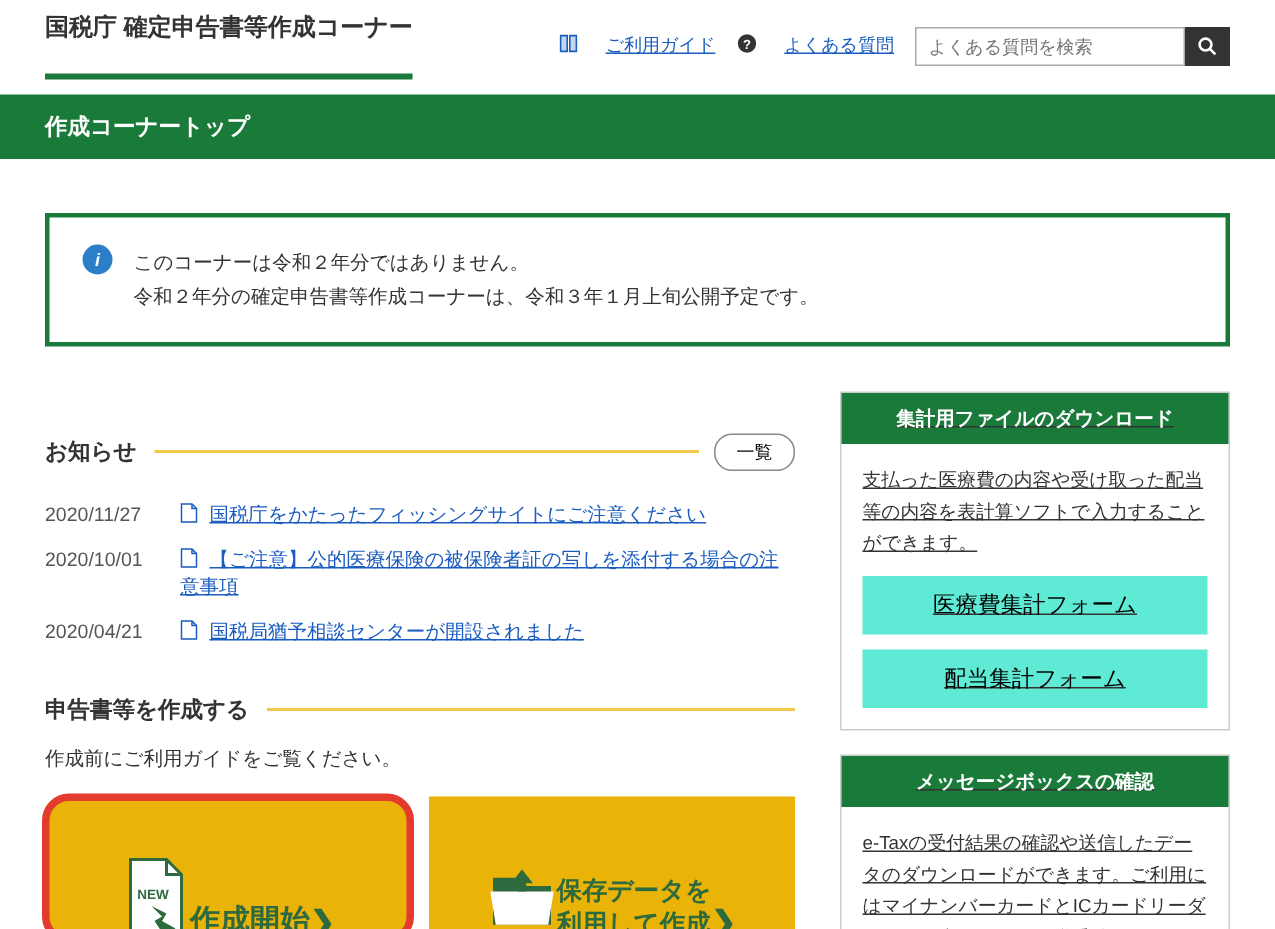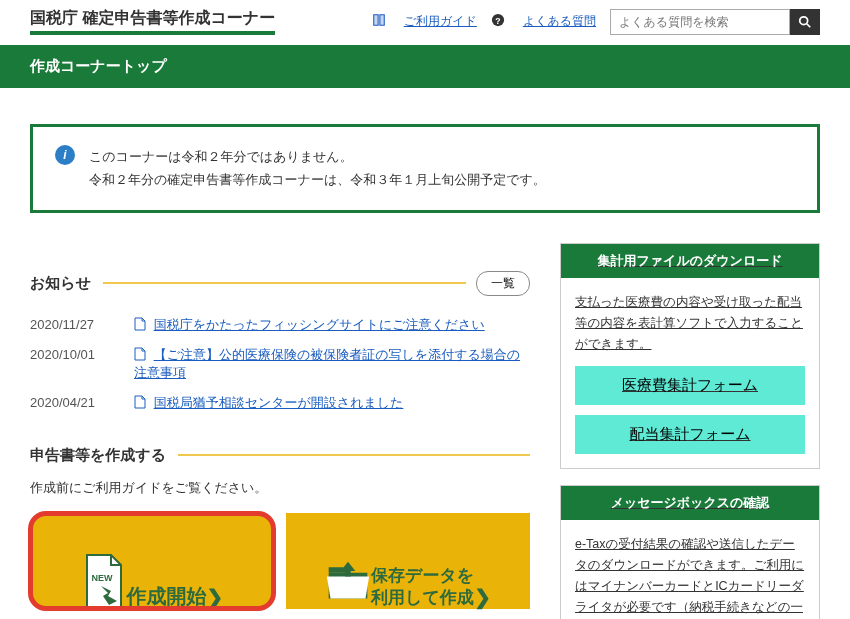--- a/index.html
+++ b/index.html
@@ -2,21 +2,21 @@
 <html><head>
 <meta charset="utf-8">
 <style>
   * { box-sizing: border-box; margin: 0; padding: 0; }
   body { font-family: "Hiragino Kaku Gothic Pro", Meiryo, sans-serif; background: #fff; color: #333; font-size: 13px; }
   a { color: #1a5cbf; text-decoration: underline; }
   .container { width: 790px; margin: 0 auto; }
 
   
   .hdr { display: flex; align-items: center; padding: 8px 0 10px; gap: 16px; }
-  .site-title { font-size: 16px; font-weight: bold; border-bottom: 4px solid #1a7a3a; padding-bottom: 2px; display: inline-block; }
+  .site-title { font-size: 16px; font-weight: bold; border-bottom: 4px solid #1a7a3a; padding-bottom: 20px; display: inline-block; }
   .hdr-right { margin-left: auto; display: flex; align-items: center; gap: 14px; font-size: 12px; }
   .hdr-link { display: inline-flex; align-items: flex-start; gap: 18px; }
   .hdr-link a { color: #1a5cbf; }
   .hdr-ico { width: 14px; height: 14px; display: inline-block; }
   .search-box { display: flex; }
   .search-box input { width: 180px; height: 26px; padding: 0 8px; border: 1px solid #aaa; font-size: 12px; }
   .search-btn { width: 30px; height: 26px; background: #333; color: #fff; border: none; cursor: pointer; display: flex; align-items: center; justify-content: center; }
 
   
   .greenbar { background: #1a7a3a; color: #fff; font-weight: bold; padding: 12px 0; }
@@ -32,21 +32,21 @@
   .main { flex: 1; }
   .side { width: 260px; }
 
   
   .sec-hd { display: flex; align-items: center; margin: 28px 0 14px; justify-content: space-between; }
   .sec-hd h2 { font-size: 15px; font-weight: bold; }
   .sec-rule { flex: 1; height: 2px; background: #efc84c; margin-left: 12px; }
   .list-btn { border: 1px solid #888; border-radius: 12px; padding: 3px 14px; font-size: 12px; background: #fff; cursor: pointer; margin-left: 10px; flex-shrink: 0; }
 
   
-  .news-item { display: flex; gap: 14px; padding: 6px 0; font-size: 13px; align-items: baseline; }
+  .news-item { display: flex; gap: 0; padding: 6px 0; font-size: 13px; align-items: baseline; }
   .news-date { width: 90px; color: #555; flex-shrink: 0; }
   .doc-icon { width: 12px; height: 14px; margin-right: 4px; display: inline-block; vertical-align: -2px; }
 
   .desc { margin: 14px 0 16px; font-size: 13px; }
 
   
   .cards { display: flex; gap: 12px; }
   .card-wrap { flex: 1; }
   .card { background: #eab308; height: 96px; display: flex; align-items: flex-end; justify-content: center; cursor: pointer; position: relative; }
   .card.highlight { outline: 5px solid #e33b2e; outline-offset: -3px; border-radius: 16px; }

